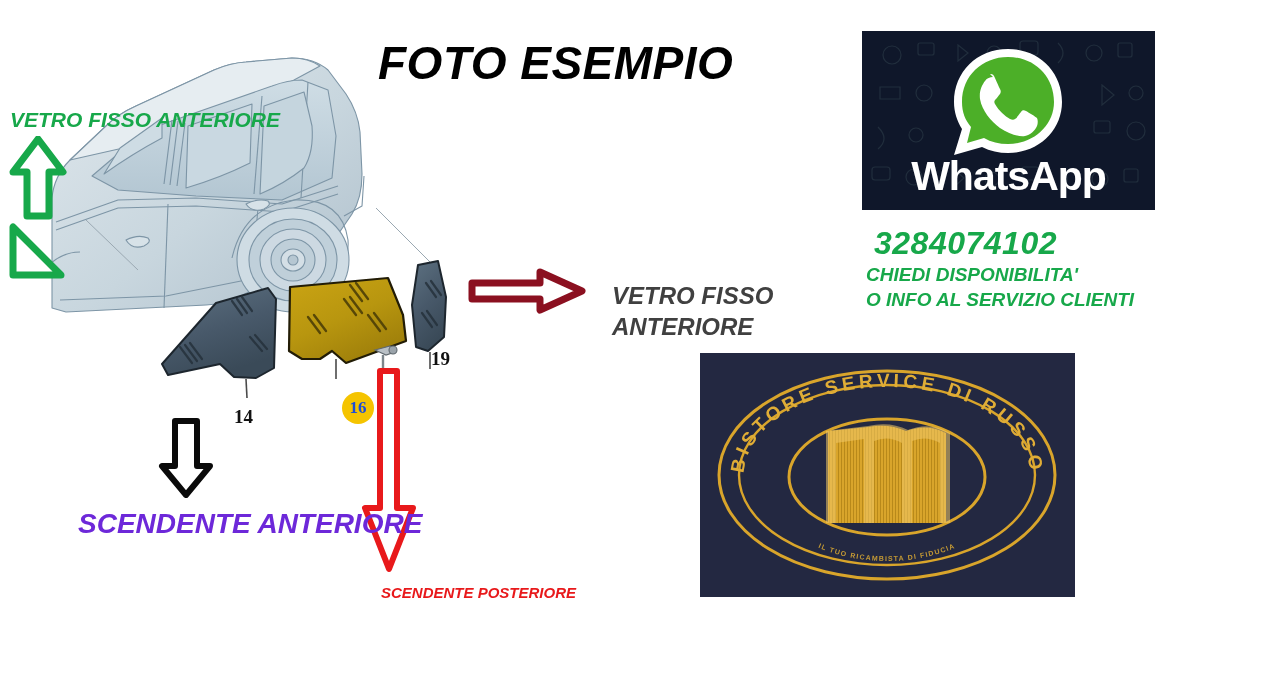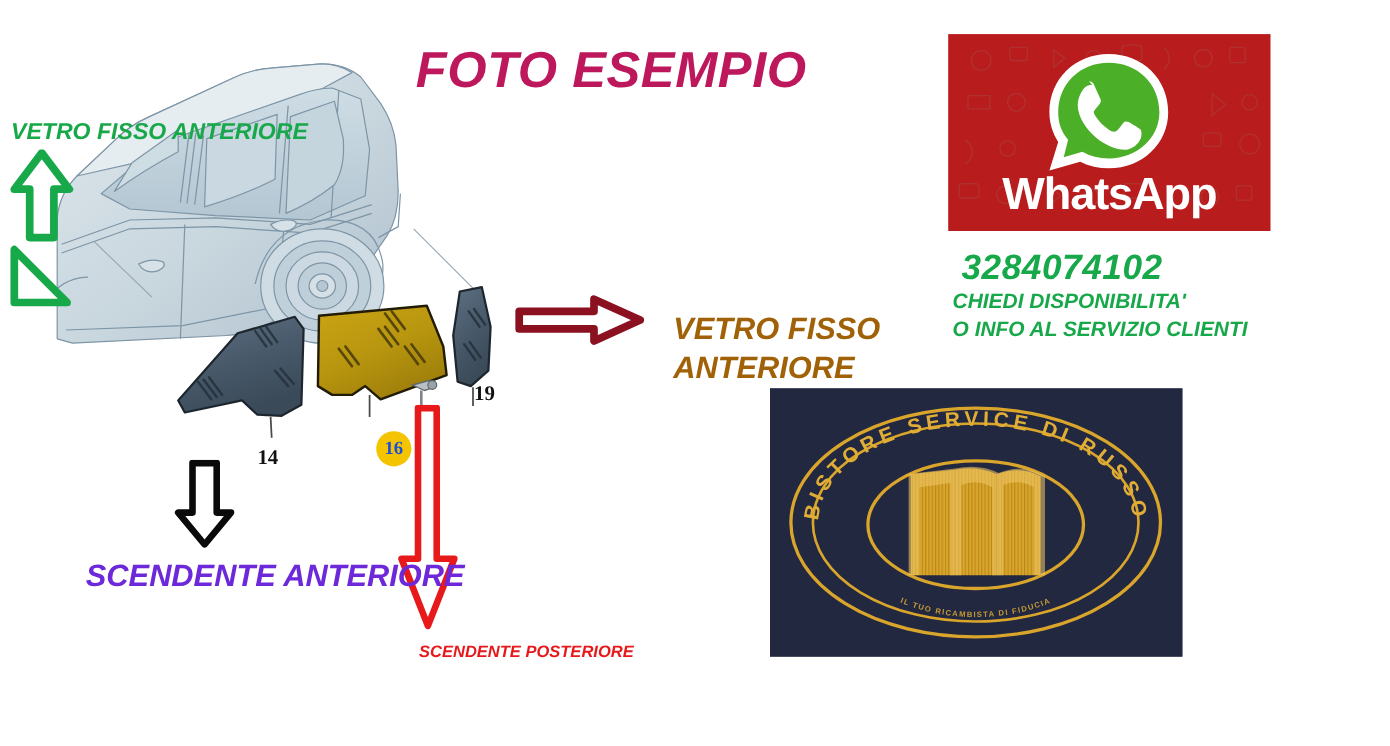--- a/index.html
+++ b/index.html
@@ -15,41 +15,41 @@
     overflow:hidden;
   }
   .abs{position:absolute;}
 
   
   #title{
     left:378px; top:36px;
     font-size:46px;
     font-weight:bold;
     font-style:italic;
-    color:#be185d;
+    color:#000000;
     letter-spacing:0.5px;
     white-space:nowrap;
   }
 
   
   .lbl{
     font-weight:bold;
     font-style:italic;
     white-space:nowrap;
     line-height:1.16;
   }
   #lbl-vfa{
     left:10px; top:108px;
     font-size:21px;
     color:#17a84a;
   }
   #lbl-vfp{
     left:612px; top:281px;
-    font-size:28px;
-    color:#a16207;
+    font-size:24px;
+    color:#404040;
     line-height:1.28;
   }
   #lbl-sa{
     left:78px; top:508px;
     font-size:28px;
     color:#6d28d9;
   }
   #lbl-sp{
     left:349px; top:584px;
     font-size:15px;
@@ -91,21 +91,21 @@
   #arr-green{ left:8px; top:136px; }
   #arr-green-tri{ left:8px; top:222px; }
   #arr-maroon{ left:468px; top:268px; }
   #arr-black{ left:157px; top:418px; }
   #arr-red{ left:360px; top:368px; }
 
   
   #wa-box{
     left:862px; top:31px;
     width:293px; height:179px;
-    background:#b91c1c;
+    background:#0f172a;
     overflow:hidden;
   }
   #wa-pattern{
     position:absolute;inset:0;
     opacity:.16;
   }
   #wa-logo{
     position:absolute; left:50%; top:12px;
     transform:translateX(-50%);
   }

